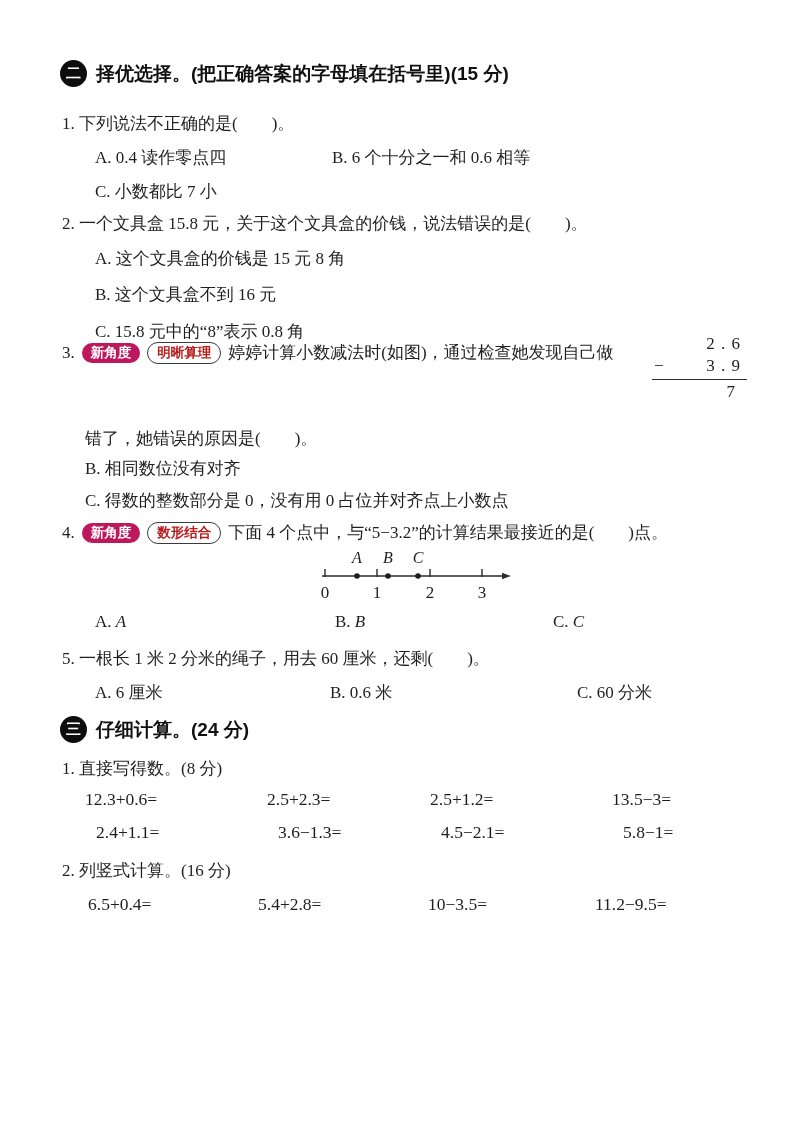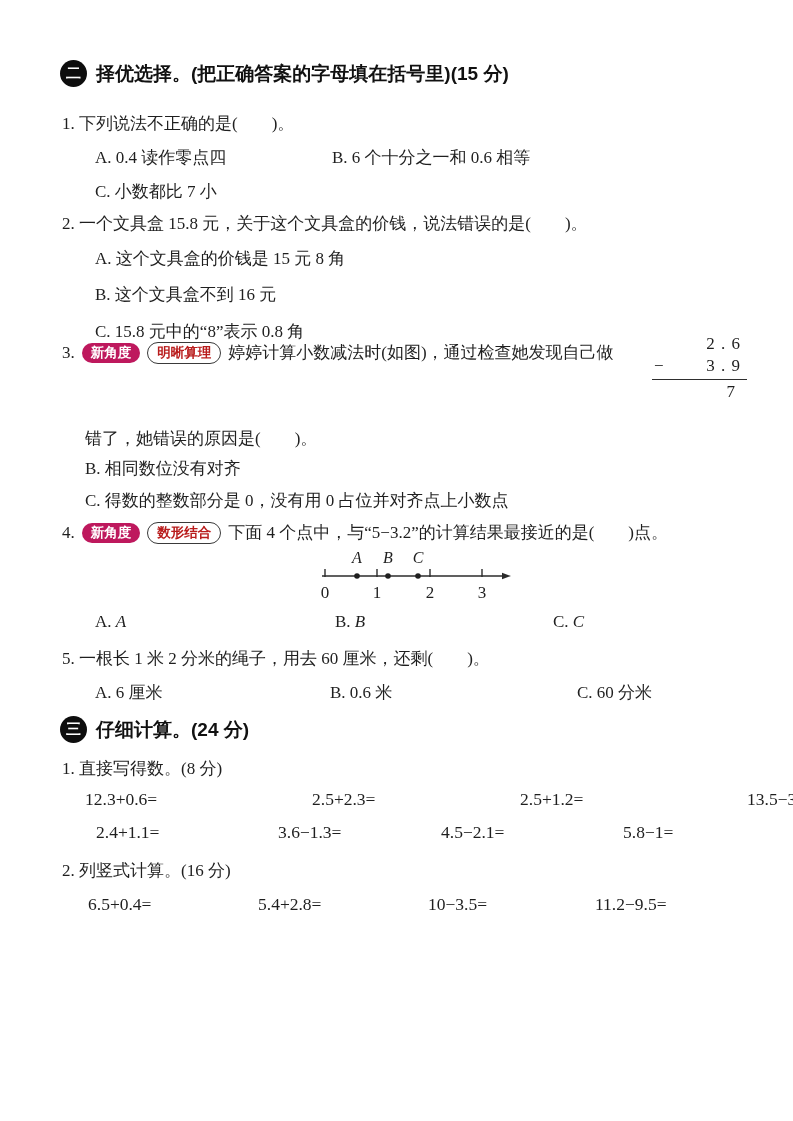--- a/index.html
+++ b/index.html
@@ -141,21 +141,21 @@
     <span class="nw">B. 0.6 米</span>
     <span class="nw">C. 60 分米</span>
   </div>
 
   <div class="abs sec-header" style="left:60px;top:716px;">
     <span class="sec-icon">三</span>
     <span class="nw">仔细计算。(24 分)</span>
   </div>
 
   <div class="abs nw" style="left:62px;top:757px;">1. 直接写得数。(8 分)</div>
-  <div class="abs calcgrid1" style="left:85px;top:789px;right:20px;gap:45px;">
+  <div class="abs calcgrid1" style="left:85px;top:789px;right:20px;">
     <span class="nw">12.3+0.6=</span>
     <span class="nw">2.5+2.3=</span>
     <span class="nw">2.5+1.2=</span>
     <span class="nw">13.5−3=</span>
   </div>
   <div class="abs calcgrid1" style="left:96px;top:822px;right:20px;">
     <span class="nw">2.4+1.1=</span>
     <span class="nw">3.6−1.3=</span>
     <span class="nw">4.5−2.1=</span>
     <span class="nw">5.8−1=</span>

